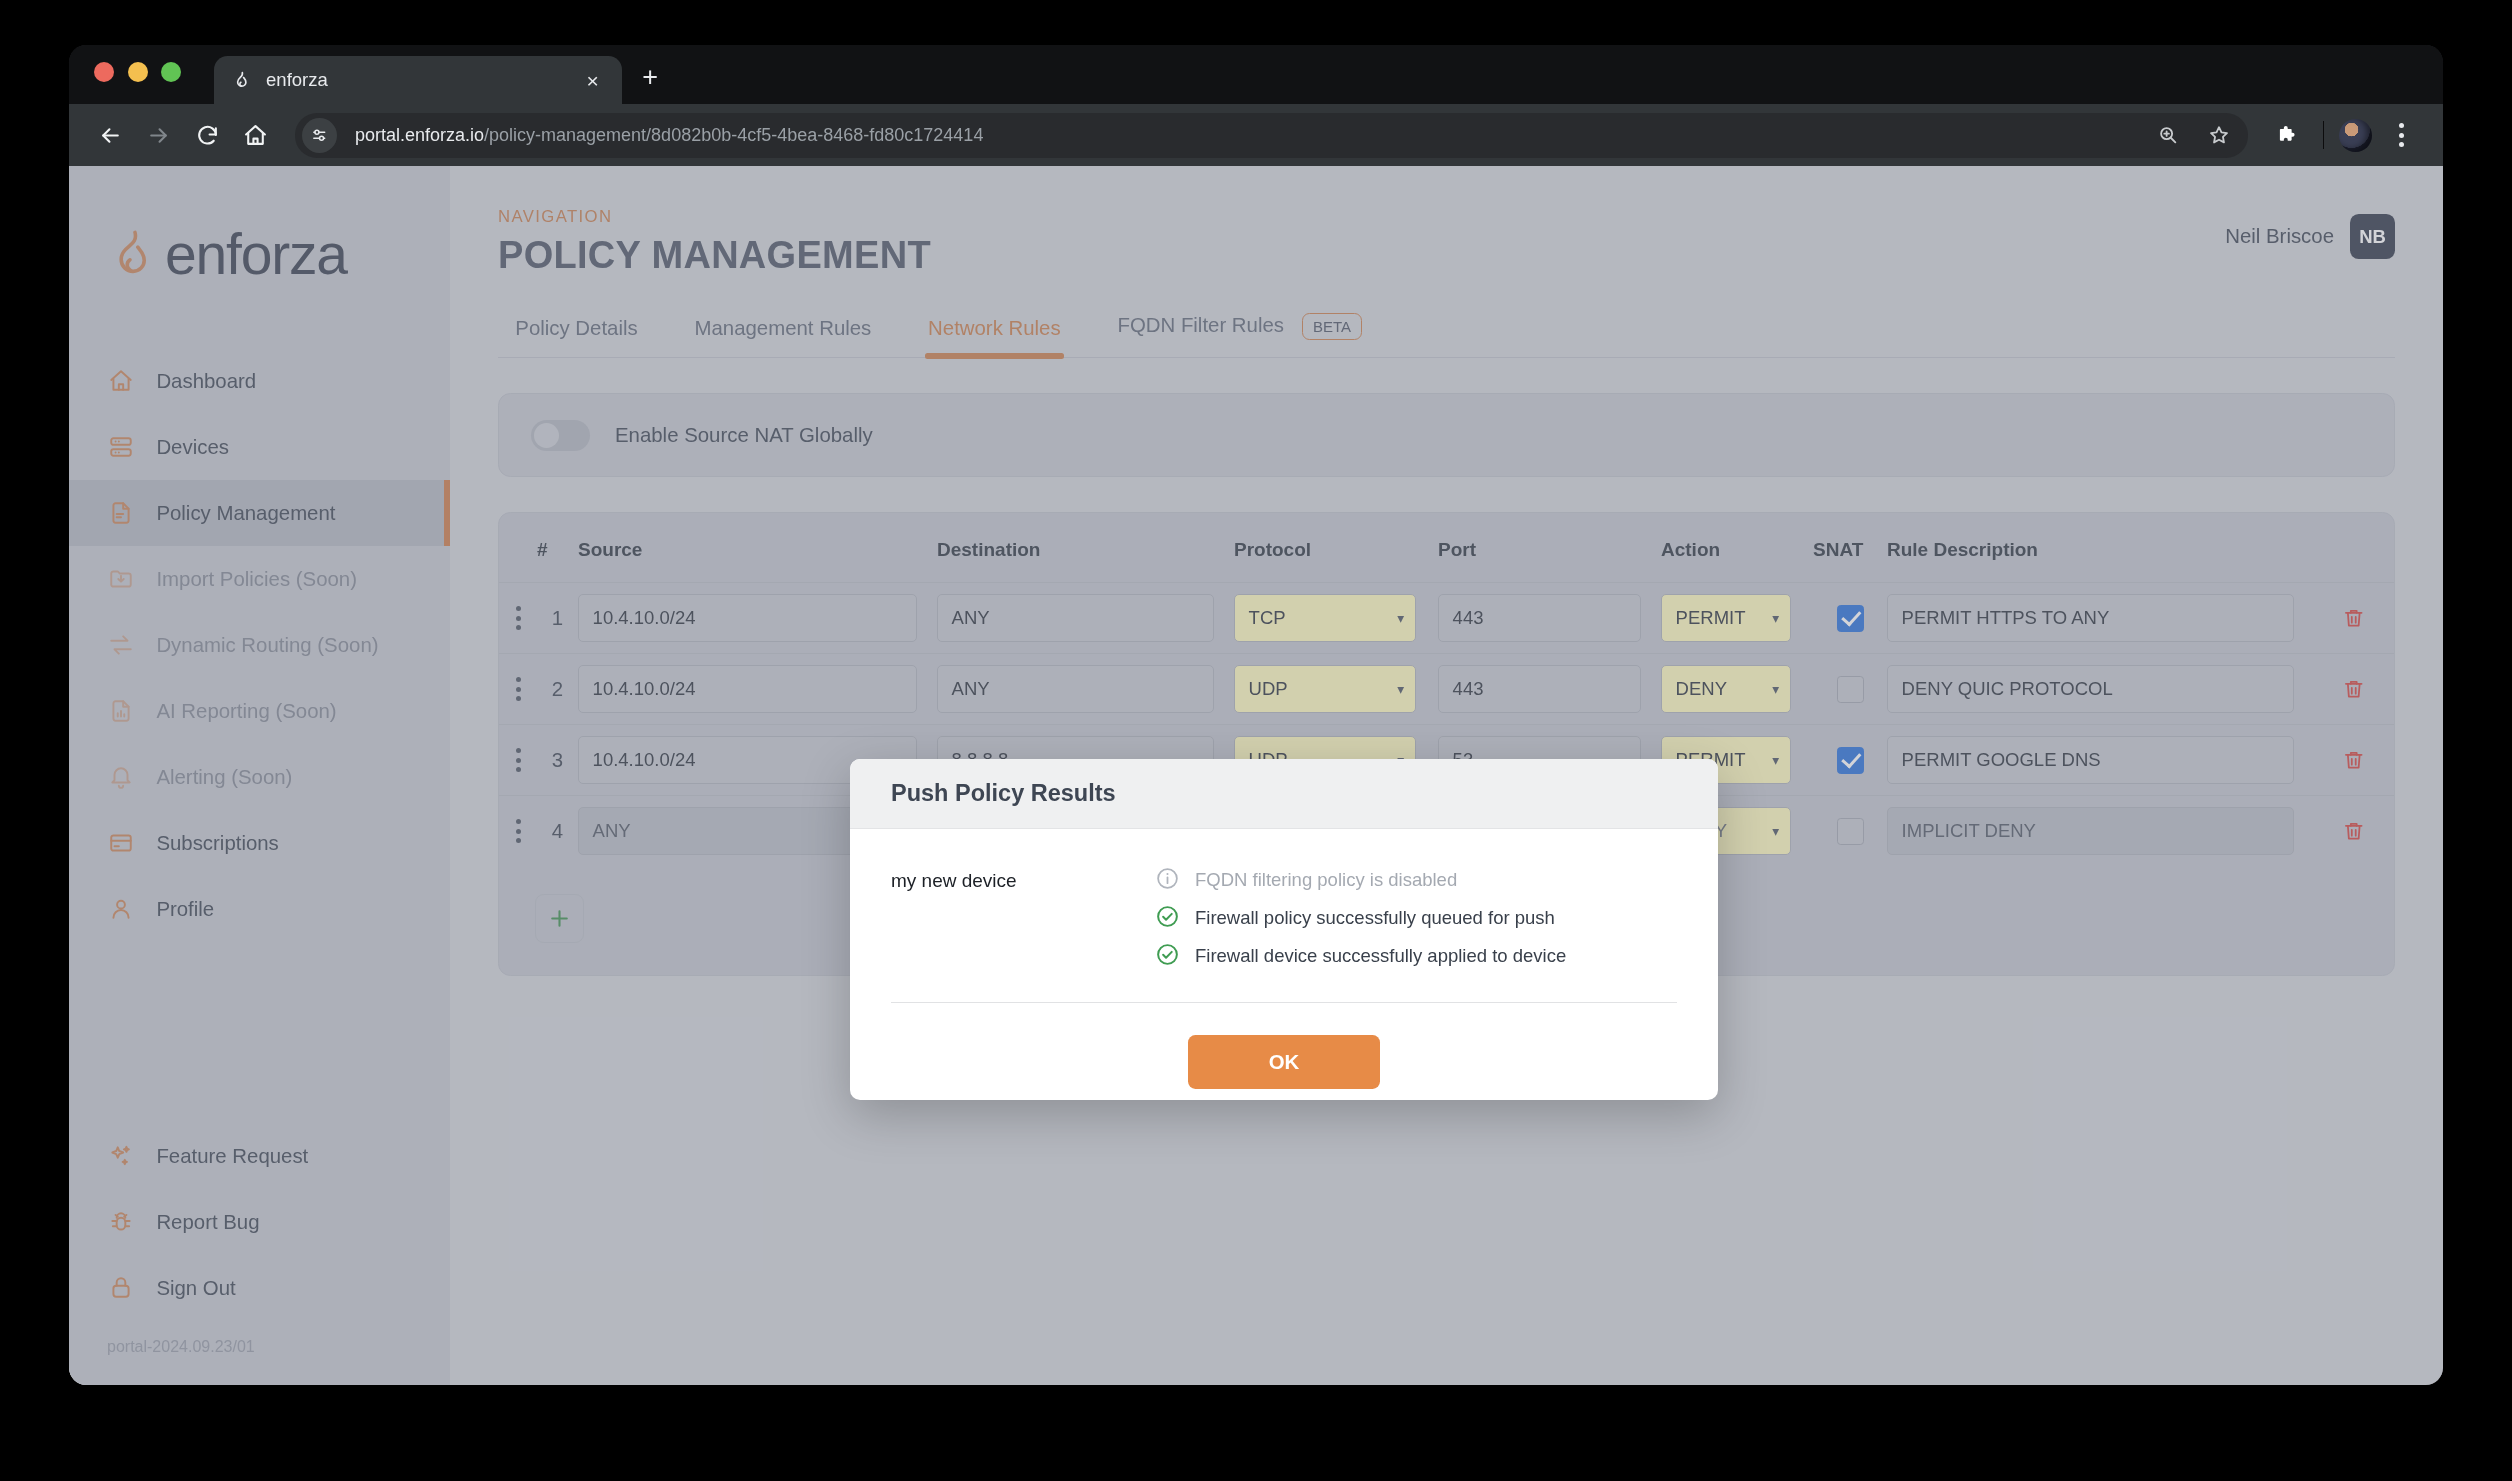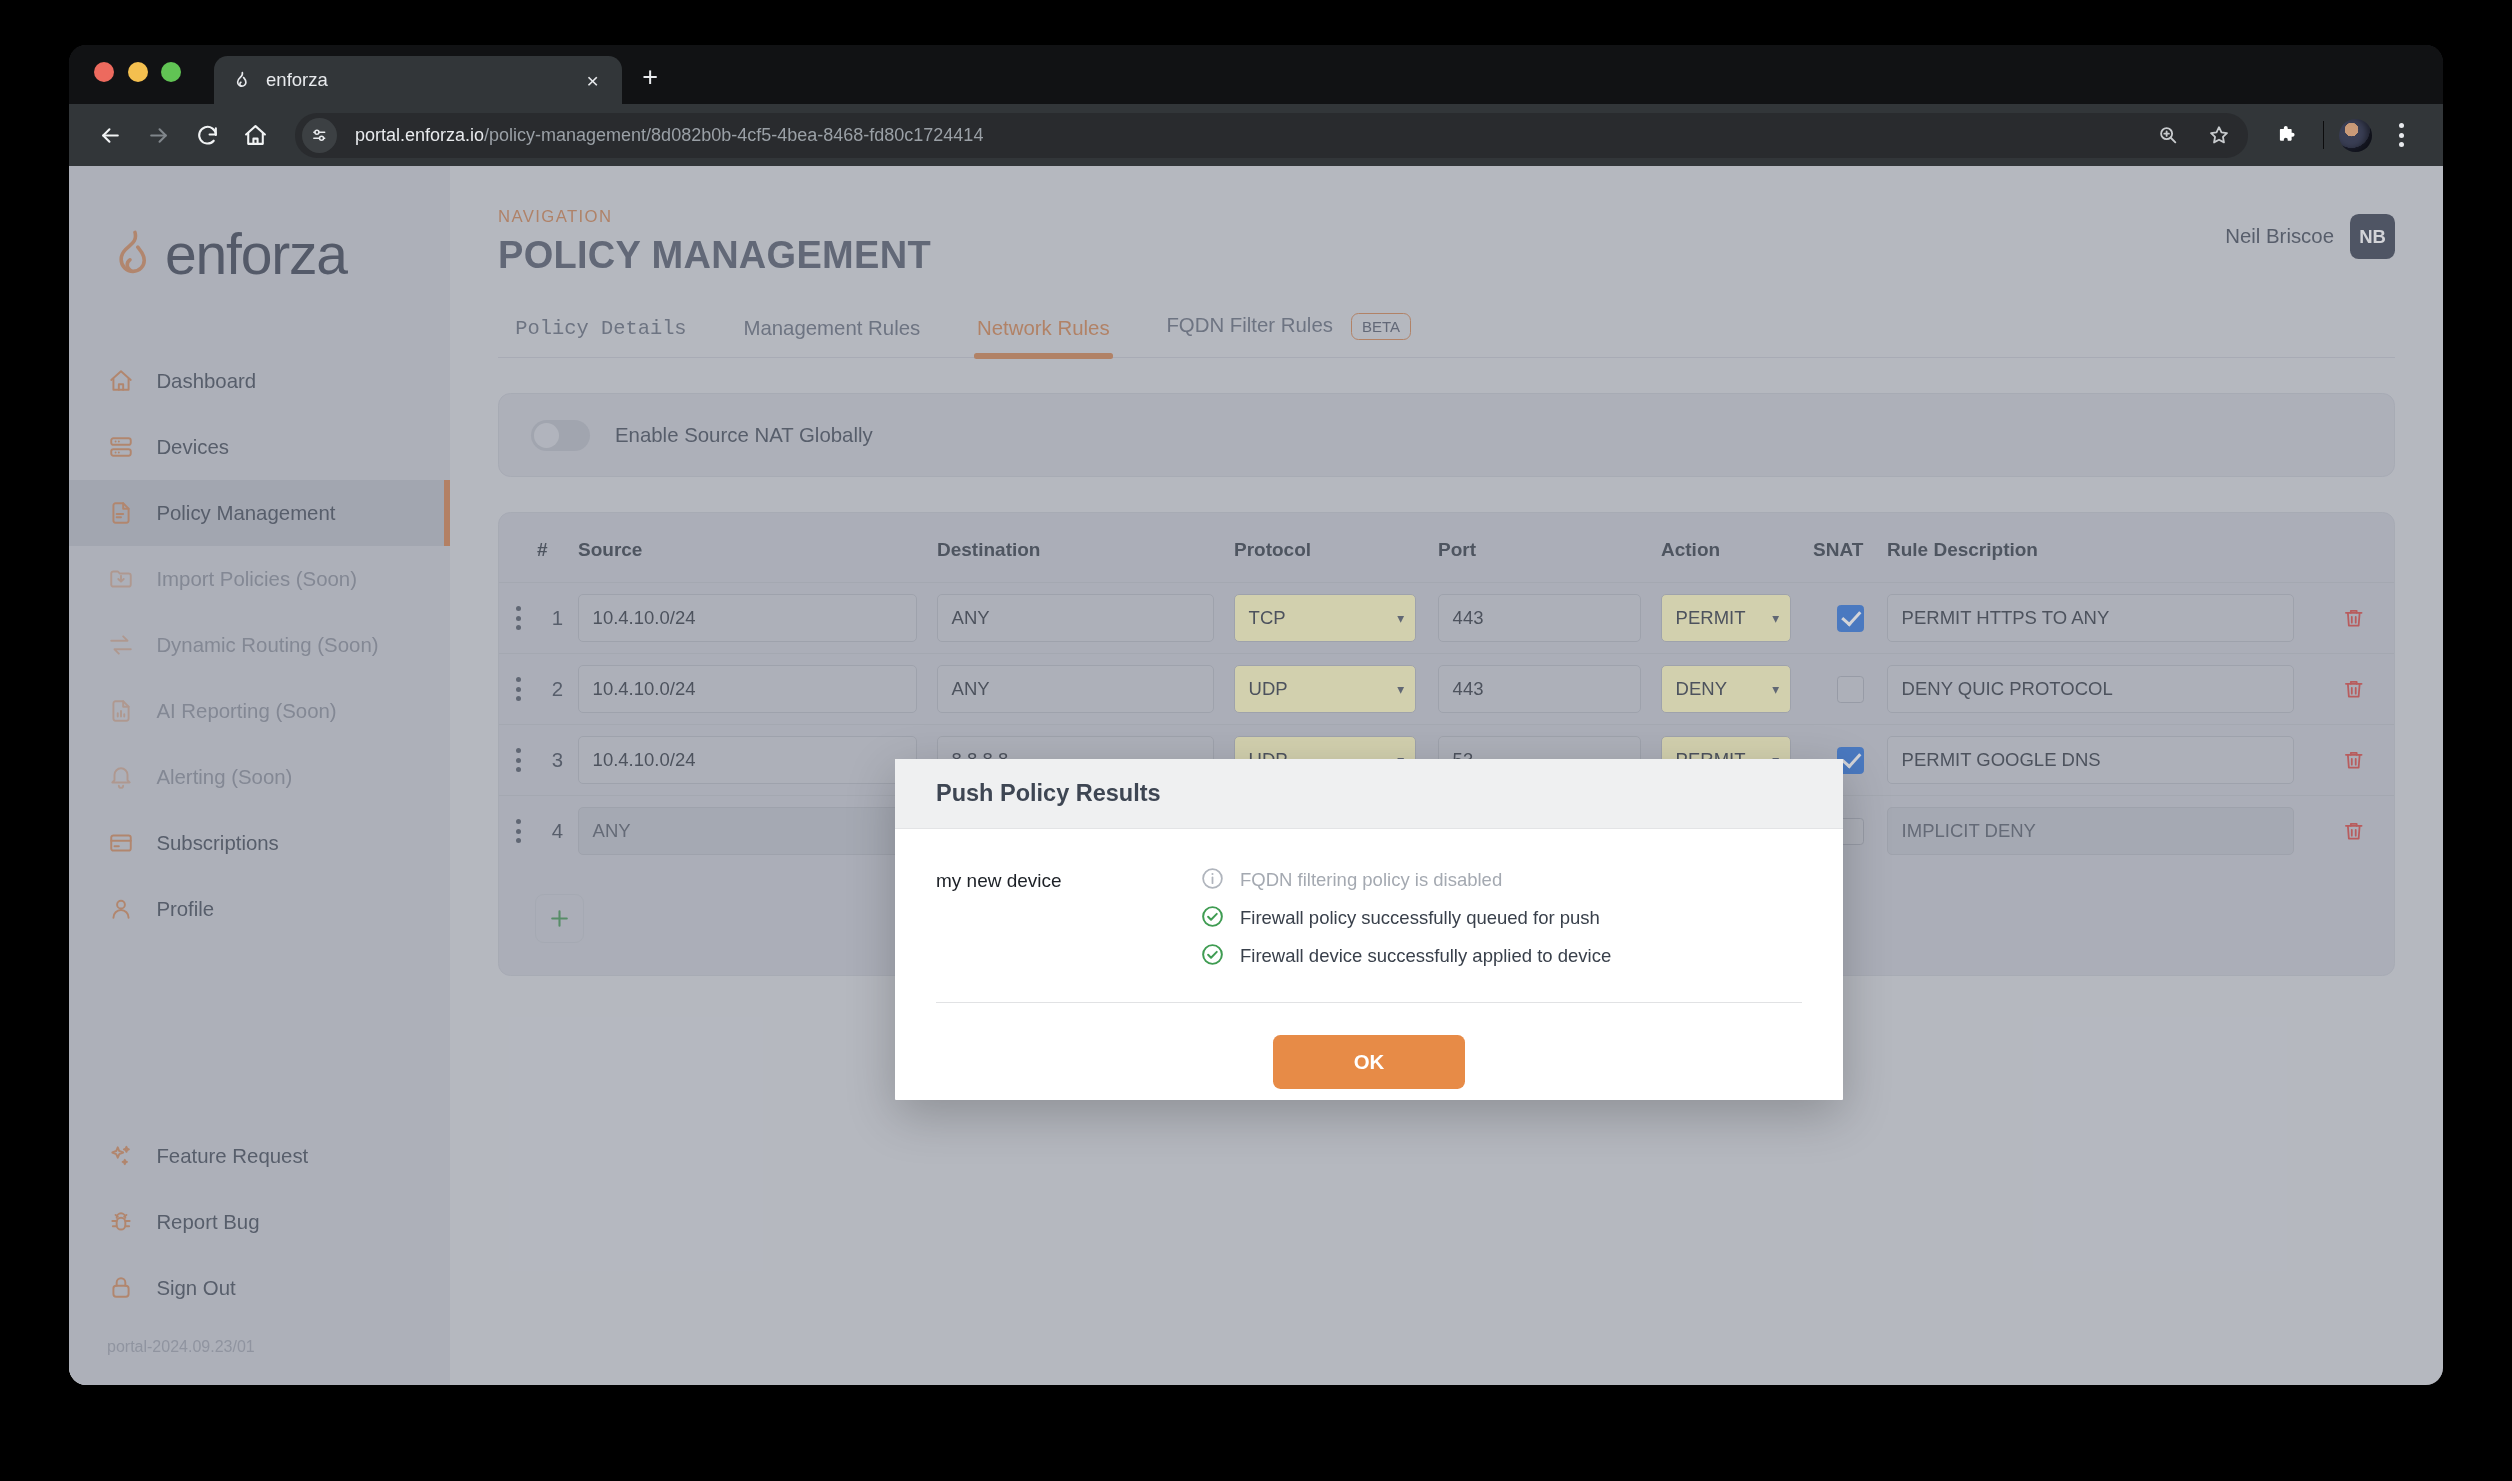--- a/index.html
+++ b/index.html
@@ -237,21 +237,21 @@
     display: flex; align-items: flex-end; gap: 0;
     border-bottom: 1.9px solid #c2c5cd;
     padding-bottom: 0;
   }
   .ptab {
     font-size: 20.4px; color: #6e7684;
     padding: 0 28.4px 17.3px 28.4px;
     position: relative;
     white-space: nowrap;
   }
-  .ptab:first-child { padding-left: 17.3px; font-family: Liberation Mono, monospace; }
+  .ptab:first-child { padding-left: 17.3px; }
   .ptab.active { color: #cf8a5c; }
   .ptab.active::after {
     content: ""; position: absolute;
     left: 25px; right: 25px; bottom: -1.9px; height: 5.6px;
     background: #cf8a5c; border-radius: 2.5px;
   }
   #beta-badge {
     display: inline-flex; align-items: center; justify-content: center;
     margin-left: 12.4px;
     padding: 3.7px 10px;
@@ -367,24 +367,24 @@
     width: 49px; height: 49px;
     border: 1.2px solid #bec2ca;
     border-radius: 8.7px;
     background: #c6c9d1;
     display: flex; align-items: center; justify-content: center;
   }
 
   
   #modal {
     position: absolute;
-    left: 826px; top: 593px;
-    width: 948px; height: 341px;
+    left: 781px; top: 593px;
+    width: 868px; height: 341px;
     background: #fff;
-    border-radius: 1px;
+    border-radius: 10px;
     box-shadow: 0 15px 49px rgba(0,0,0,.22);
     z-index: 100;
     overflow: hidden;
     display: flex; flex-direction: column;
   }
   #modal-header {
     height: 70px;
     background: #eff0f1;
     border-bottom: 1.2px solid #e3e4e6;
     display: flex; align-items: center;

